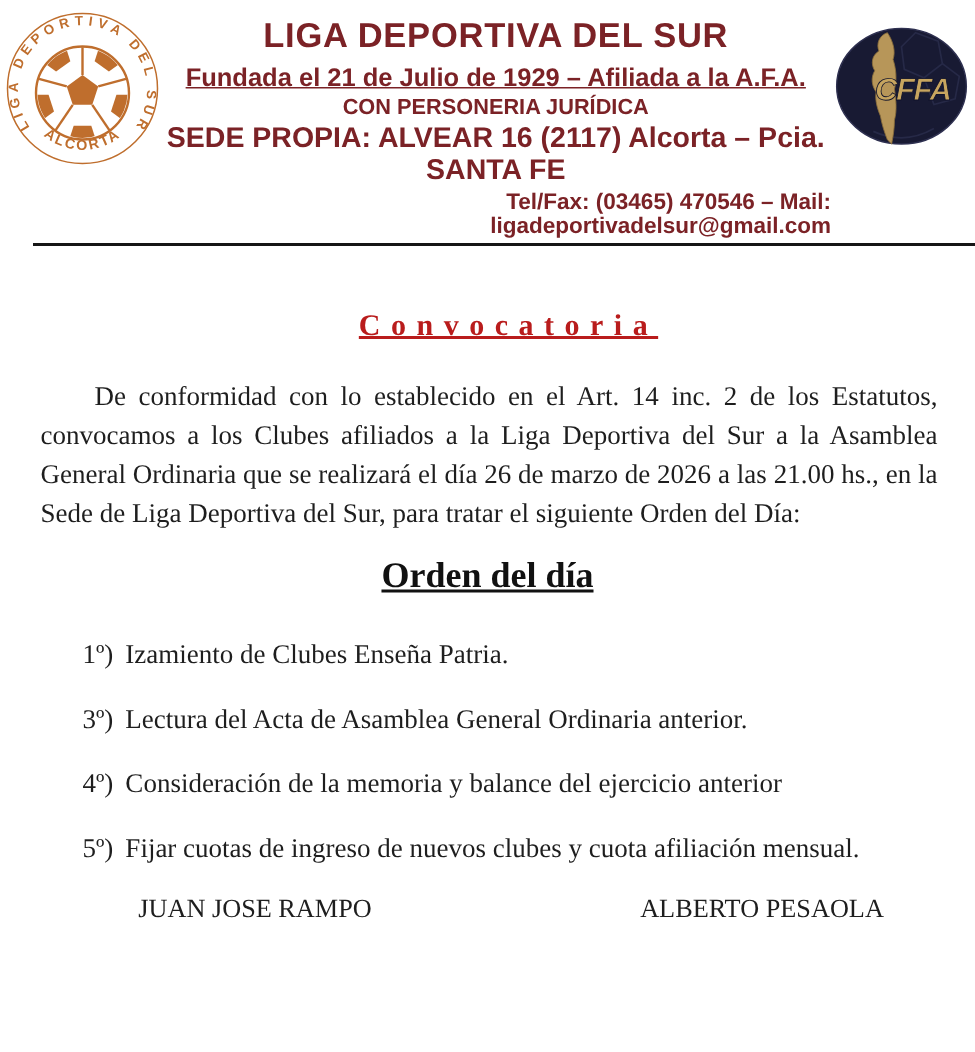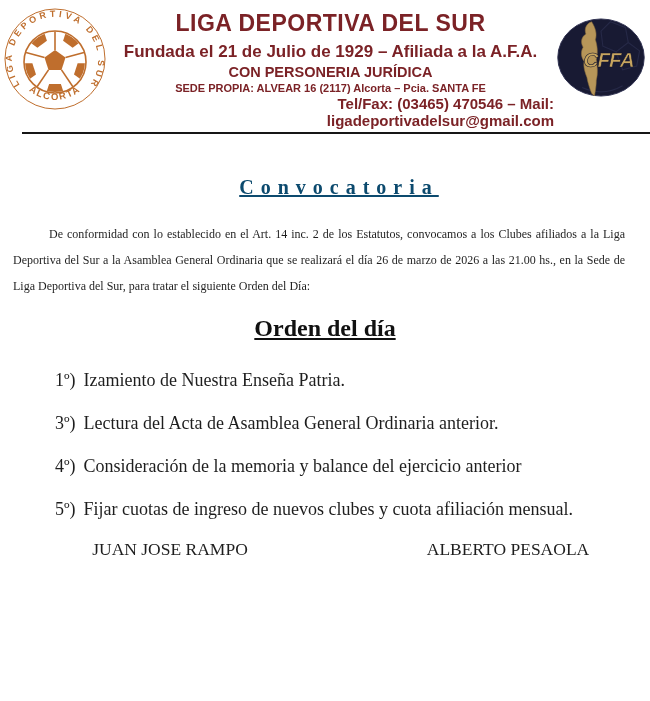--- a/index.html
+++ b/index.html
@@ -9,33 +9,33 @@
   }
   
   .letterhead{display:flex;align-items:flex-start;padding:6px 2px 0 3px;}
   .logo-left{width:104px;height:104px;flex:none;}
   .logo-right{width:94px;height:88px;flex:none;margin-top:8px;}
   .head-center{
     flex:1;text-align:center;font-family:"Liberation Sans", sans-serif;
     font-weight:bold;color:#7b2226;padding-top:5px;line-height:1.12;
   }
   .org-title{font-size:23px;margin:0 0 5px 0;letter-spacing:0.5px;}
-  .founded-line{font-size:17px;margin-bottom:3px;}
+  .founded-line{font-size:17px;text-decoration:underline;margin-bottom:3px;}
   .legal-line{font-size:14.5px;margin-bottom:2px;}
-  .address-line{font-size:11px;margin-bottom:2px;}
+  .address-line{font-size:19px;margin-bottom:2px;}
   .contact-line{font-size:15px;text-align:right;}
   .divider{border:none;border-top:2px solid #161616;margin:2px 0 0 22px;}
   
   .doc-title{
     text-align:center;font-size:20px;font-weight:bold;letter-spacing:7px;
-    text-decoration:underline;margin:42px 0 0 0;color:#0c4a6e;padding-left:28px;
+    text-decoration:underline;margin:42px 0 0 0;color:#b91c1c;padding-left:28px;
   }
   .intro{
-    font-size:12px;line-height:26px;text-align:justify;
-    margin:22px 25px 0 13px;text-indent:36px;
+    font-size:18px;line-height:26px;text-align:justify;
+    margin:22px 25px 0 27px;text-indent:36px;
   }
   .agenda-title{
     text-align:center;font-size:24px;font-weight:bold;
     text-decoration:underline;margin:16px 0 0 0;color:#111;
   }
   .agenda{margin-top:25px;}
   .agenda-item{font-size:18px;line-height:27px;margin:0 25px 16px 55px;}
   .agenda-item .num{margin-right:8px;}
   .agenda-item.wrap-item{
     margin-left:27px;margin-right:24px;text-indent:28px;text-align:justify;margin-bottom:0;
@@ -118,21 +118,21 @@
   <main>
 
     <h2 class="doc-title">Convocatoria</h2>
 
     <p class="intro">De conformidad con lo establecido en el Art. 14 inc. 2 de los Estatutos, convocamos a los Clubes afiliados a la Liga Deportiva del Sur a la Asamblea General Ordinaria que se realizará el día 26 de marzo de 2026 a las 21.00 hs., en la Sede de Liga Deportiva del Sur, para tratar el siguiente Orden del Día:</p>
 
     <h3 class="agenda-title">Orden del día</h3>
 
     <div class="agenda">
       <p class="agenda-item">
-        <span class="num">1º)</span><span>Izamiento de Nuestra Enseña Patria.</span>
+        <span class="num">1º)</span><span>Izamiento de Clubes Enseña Patria.</span>
       </p>
       <p class="agenda-item">
         <span class="num">3º)</span><span>Lectura del Acta de Asamblea General Ordinaria anterior.</span>
       </p>
       <p class="agenda-item">
         <span class="num">4º)</span><span>Consideración de la memoria y balance del ejercicio anterior</span>
       </p>
       <p class="agenda-item">
         <span class="num">5º)</span><span>Fijar cuotas de ingreso de nuevos clubes y cuota afiliación mensual.</span>
       </p>

